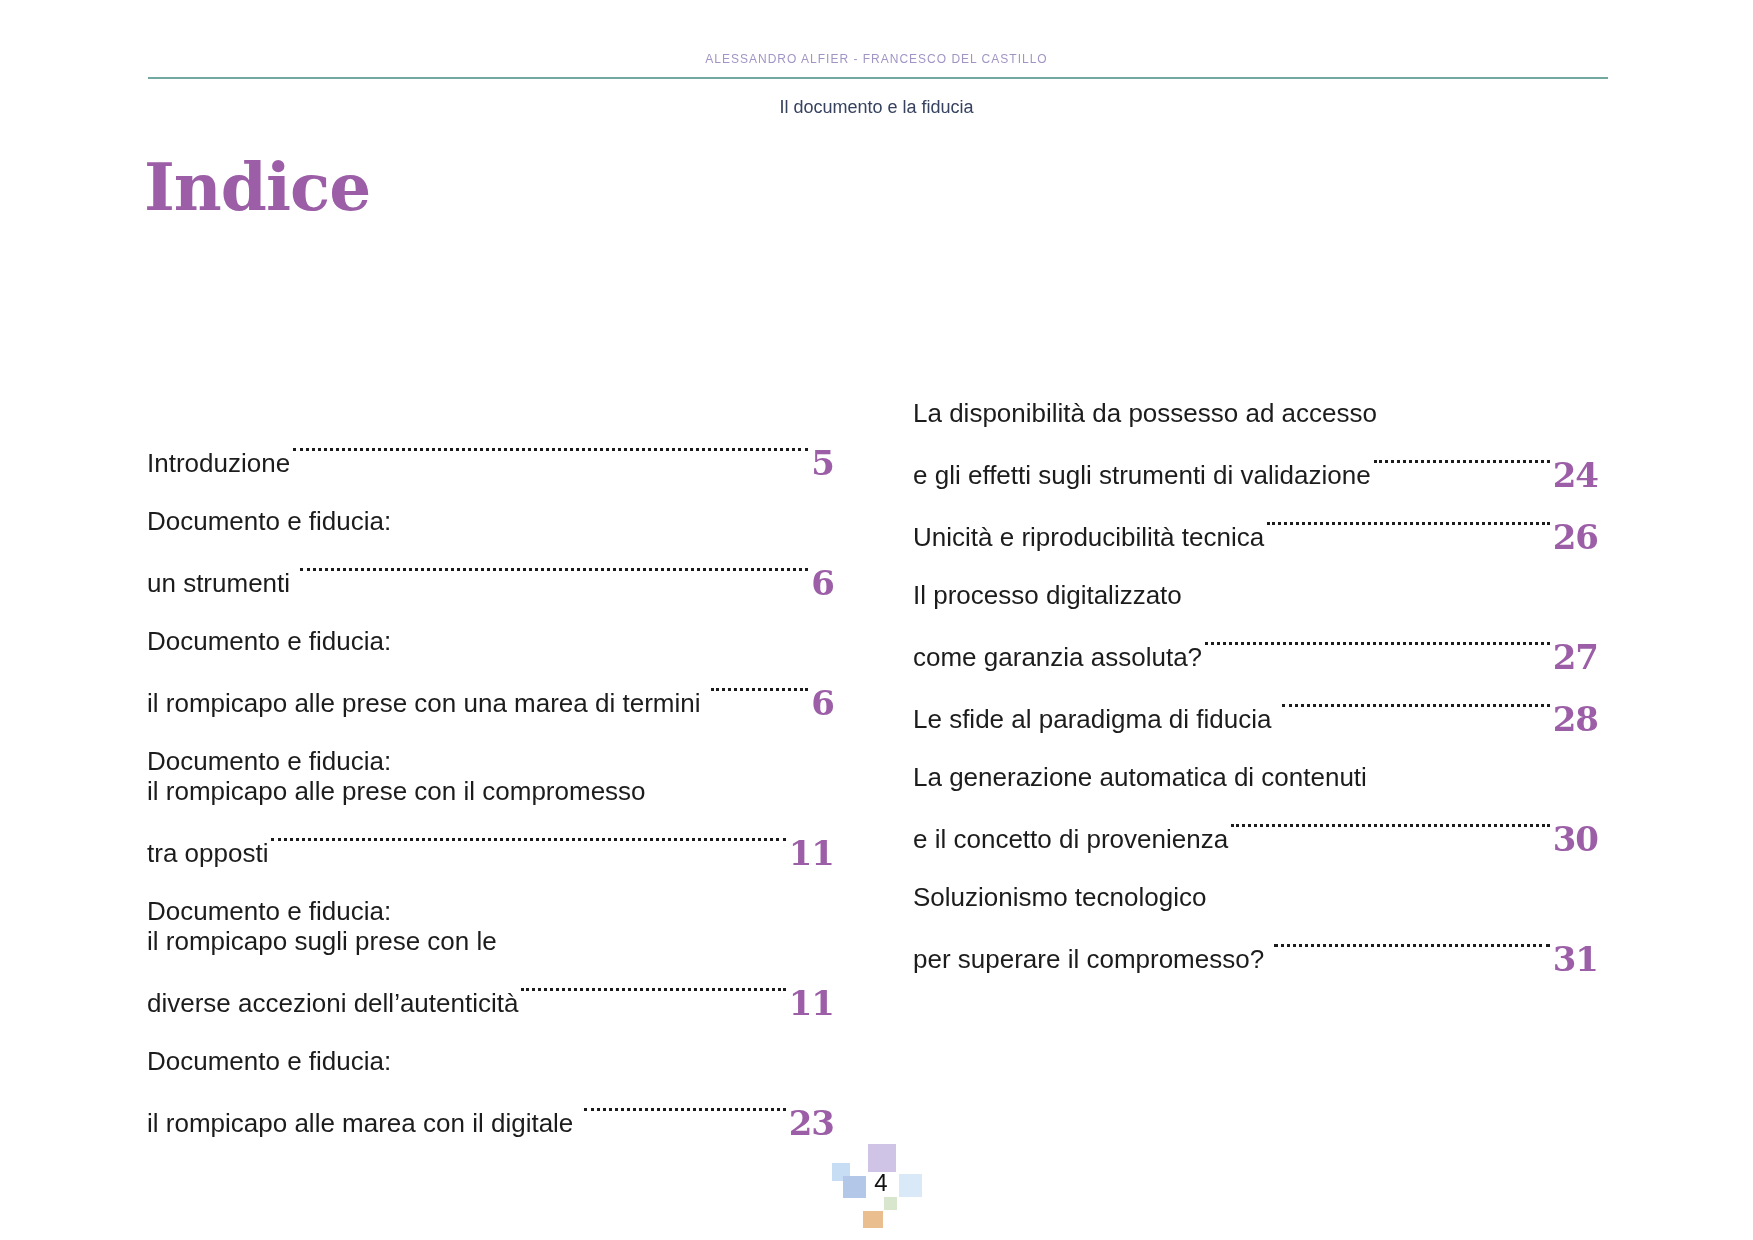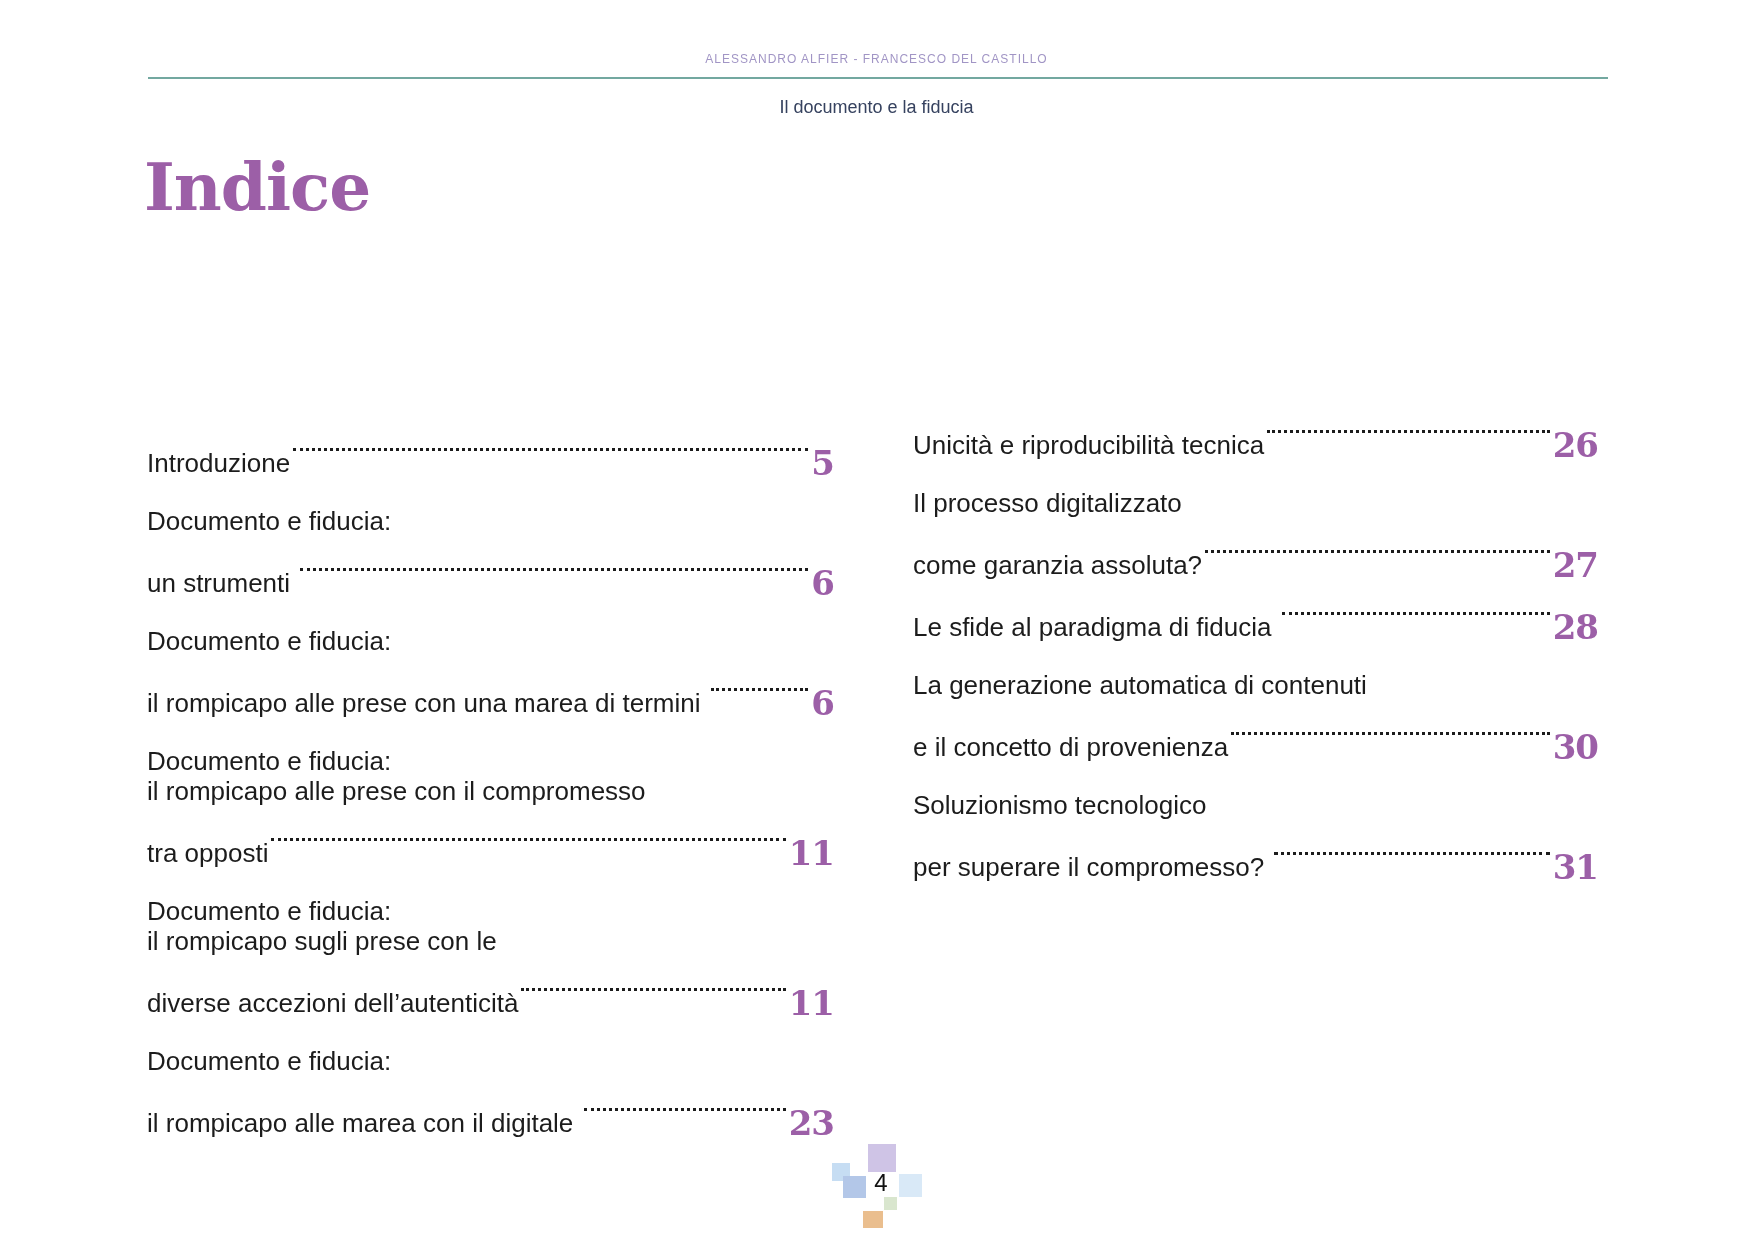--- a/index.html
+++ b/index.html
@@ -161,20 +161,28 @@
         <div class="toc-line">Documento e fiducia:</div>
         <div class="toc-lastline">
           <span class="text">il rompicapo alle marea con il digitale </span>
           <span class="leader"></span>
           <span class="num">23</span>
         </div>
       </div>
     </div>
   <div class="col col-right" id="col-right">
       <div class="toc-entry">
+        <div class="toc-line">La disponibilità da possesso ad accesso</div>
+        <div class="toc-lastline">
+          <span class="text">e gli effetti sugli strumenti di validazione</span>
+          <span class="leader"></span>
+          <span class="num">24</span>
+        </div>
+      </div>
+      <div class="toc-entry">
         <div class="toc-lastline">
           <span class="text">Unicità e riproducibilità tecnica</span>
           <span class="leader"></span>
           <span class="num">26</span>
         </div>
       </div>
       <div class="toc-entry">
         <div class="toc-line">Il processo digitalizzato</div>
         <div class="toc-lastline">
           <span class="text">come garanzia assoluta?</span>

